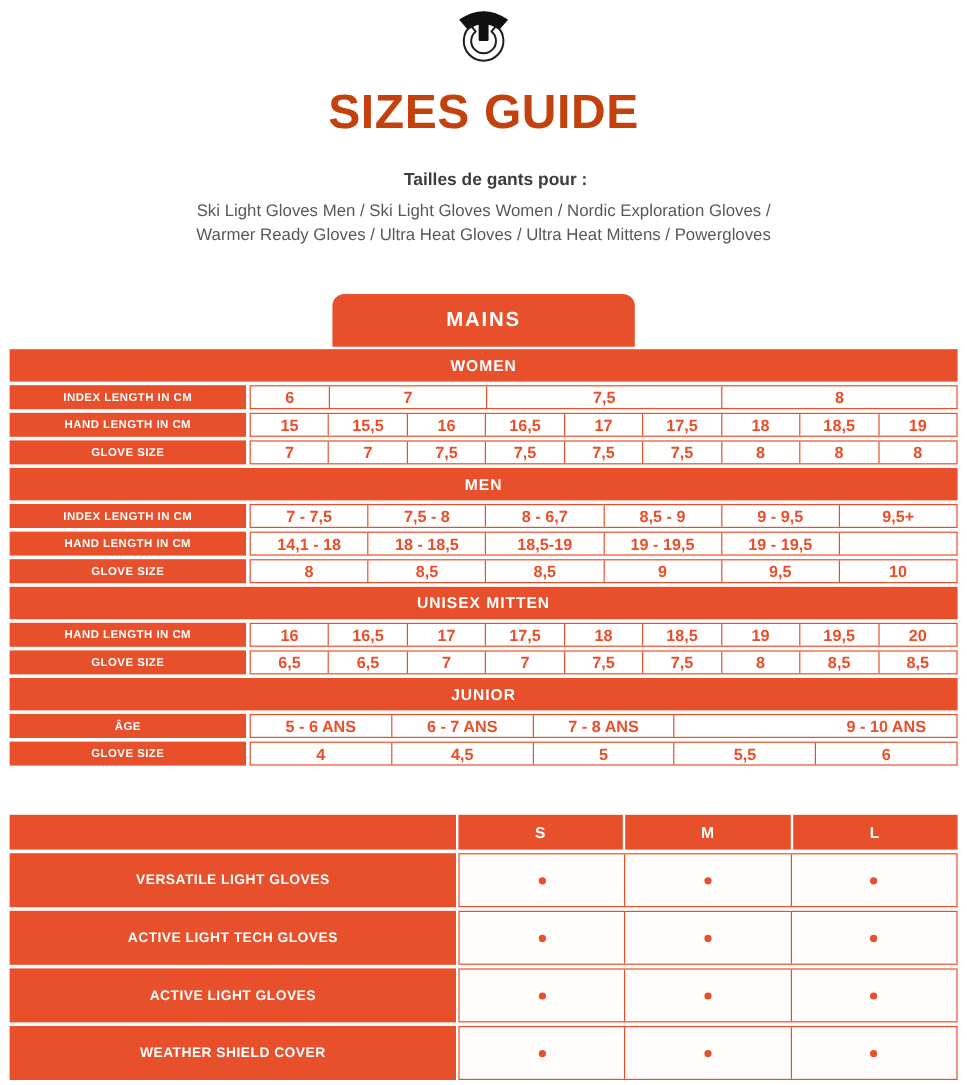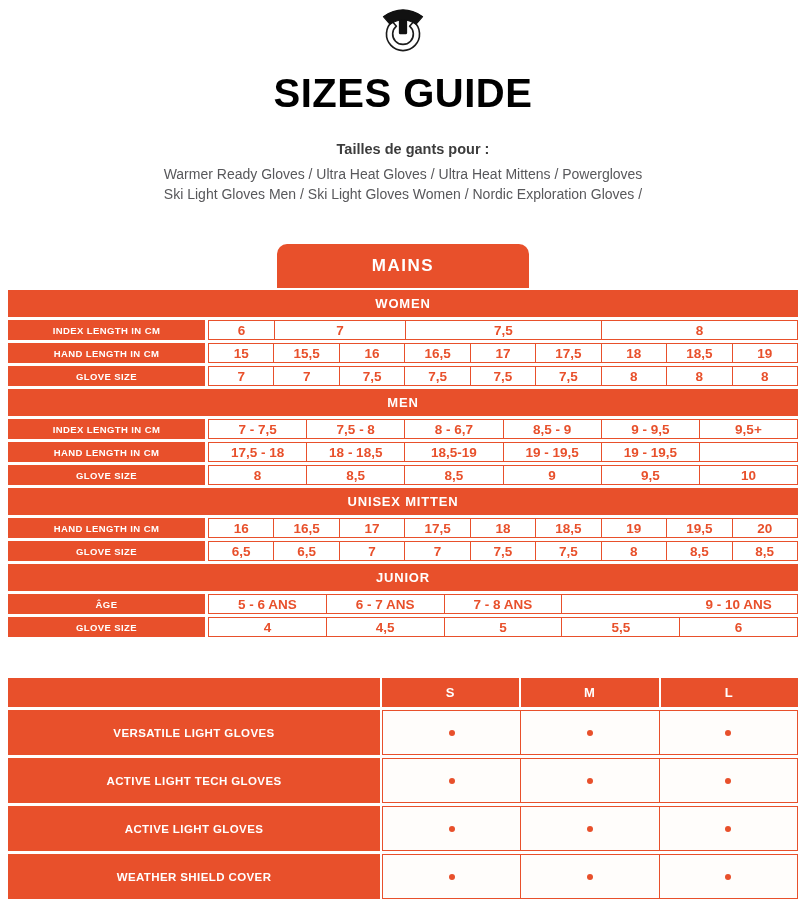--- a/index.html
+++ b/index.html
@@ -8,21 +8,21 @@
   }
   *{box-sizing:border-box;}
   html,body{margin:0;padding:0;}
   body{
     width:806px;height:904px;overflow:hidden;background:#fff;
     font-family:"Liberation Sans", sans-serif;
   }
   
   .logo-wrap{display:flex;justify-content:center;padding-top:5px;}
   .page-title{
-    text-align:center;font-size:40px;font-weight:bold;color:#000000;
+    text-align:center;font-size:40px;font-weight:bold;color:#c2410c;
     letter-spacing:0.5px;margin-top:12px;line-height:44px;
   }
   .subtitle{ text-align:center;margin-top:26px; }
   .subtitle-bold{font-size:14.5px;font-weight:bold;color:#3c3c3c;margin-bottom:7px;padding-left:20px;}
   .subtitle-line{font-size:14px;color:#58585b;line-height:20px;}
   
   .tab{
     width:252px;height:44px;margin:40px auto 0;background:var(--orange);
     border-radius:10px 10px 0 0;display:flex;align-items:center;justify-content:center;
     color:#fff;font-weight:bold;font-size:17px;letter-spacing:1.5px;
@@ -92,22 +92,22 @@
 
       <path d="M11,11 Q30,-2 49,11 L42.5,18.5 Q30,9.5 17.5,18.5 Z" fill="#111" stroke="#111" stroke-width="1" stroke-linejoin="round"></path>
     </svg>
   </span>
 </div>
 
 <div class="page-title">SIZES GUIDE</div>
 
 <div class="subtitle">
   <div class="subtitle-bold">Tailles de gants pour :</div>
+  <div class="subtitle-line">Ski Light Gloves Men / Ski Light Gloves Women / Nordic Exploration Gloves /</div>
   <div class="subtitle-line">Warmer Ready Gloves / Ultra Heat Gloves / Ultra Heat Mittens / Powergloves</div>
-  <div class="subtitle-line">Ski Light Gloves Men / Ski Light Gloves Women / Nordic Exploration Gloves /</div>
 </div>
 
 <div class="tab">MAINS</div>
 
 <div class="size-table" id="size-table">
     <div class="section-bar">WOMEN</div>
     <div class="t-row">
       <div class="t-label">INDEX LENGTH IN CM</div>
       <div class="t-cells">
         <div class="t-cell" style="flex-grow: 1;">6</div>
@@ -152,21 +152,21 @@
         <div class="t-cell" style="flex-grow: 1;">7,5 - 8</div>
         <div class="t-cell" style="flex-grow: 1;">8 - 6,7</div>
         <div class="t-cell" style="flex-grow: 1;">8,5 - 9</div>
         <div class="t-cell" style="flex-grow: 1;">9 - 9,5</div>
         <div class="t-cell" style="flex-grow: 1;">9,5+</div>
       </div>
     </div>
     <div class="t-row">
       <div class="t-label">HAND LENGTH IN CM</div>
       <div class="t-cells">
-        <div class="t-cell" style="flex-grow: 1;">17,5 - 18</div>
+        <div class="t-cell" style="flex-grow: 1;">14,1 - 18</div>
         <div class="t-cell" style="flex-grow: 1;">18 - 18,5</div>
         <div class="t-cell" style="flex-grow: 1;">18,5-19</div>
         <div class="t-cell" style="flex-grow: 1;">19 - 19,5</div>
         <div class="t-cell" style="flex-grow: 1;">19 - 19,5</div>
         <div class="t-cell" style="flex-grow: 1; margin-top: 28px;">19,5+</div>
       </div>
     </div>
     <div class="t-row">
       <div class="t-label">GLOVE SIZE</div>
       <div class="t-cells">

